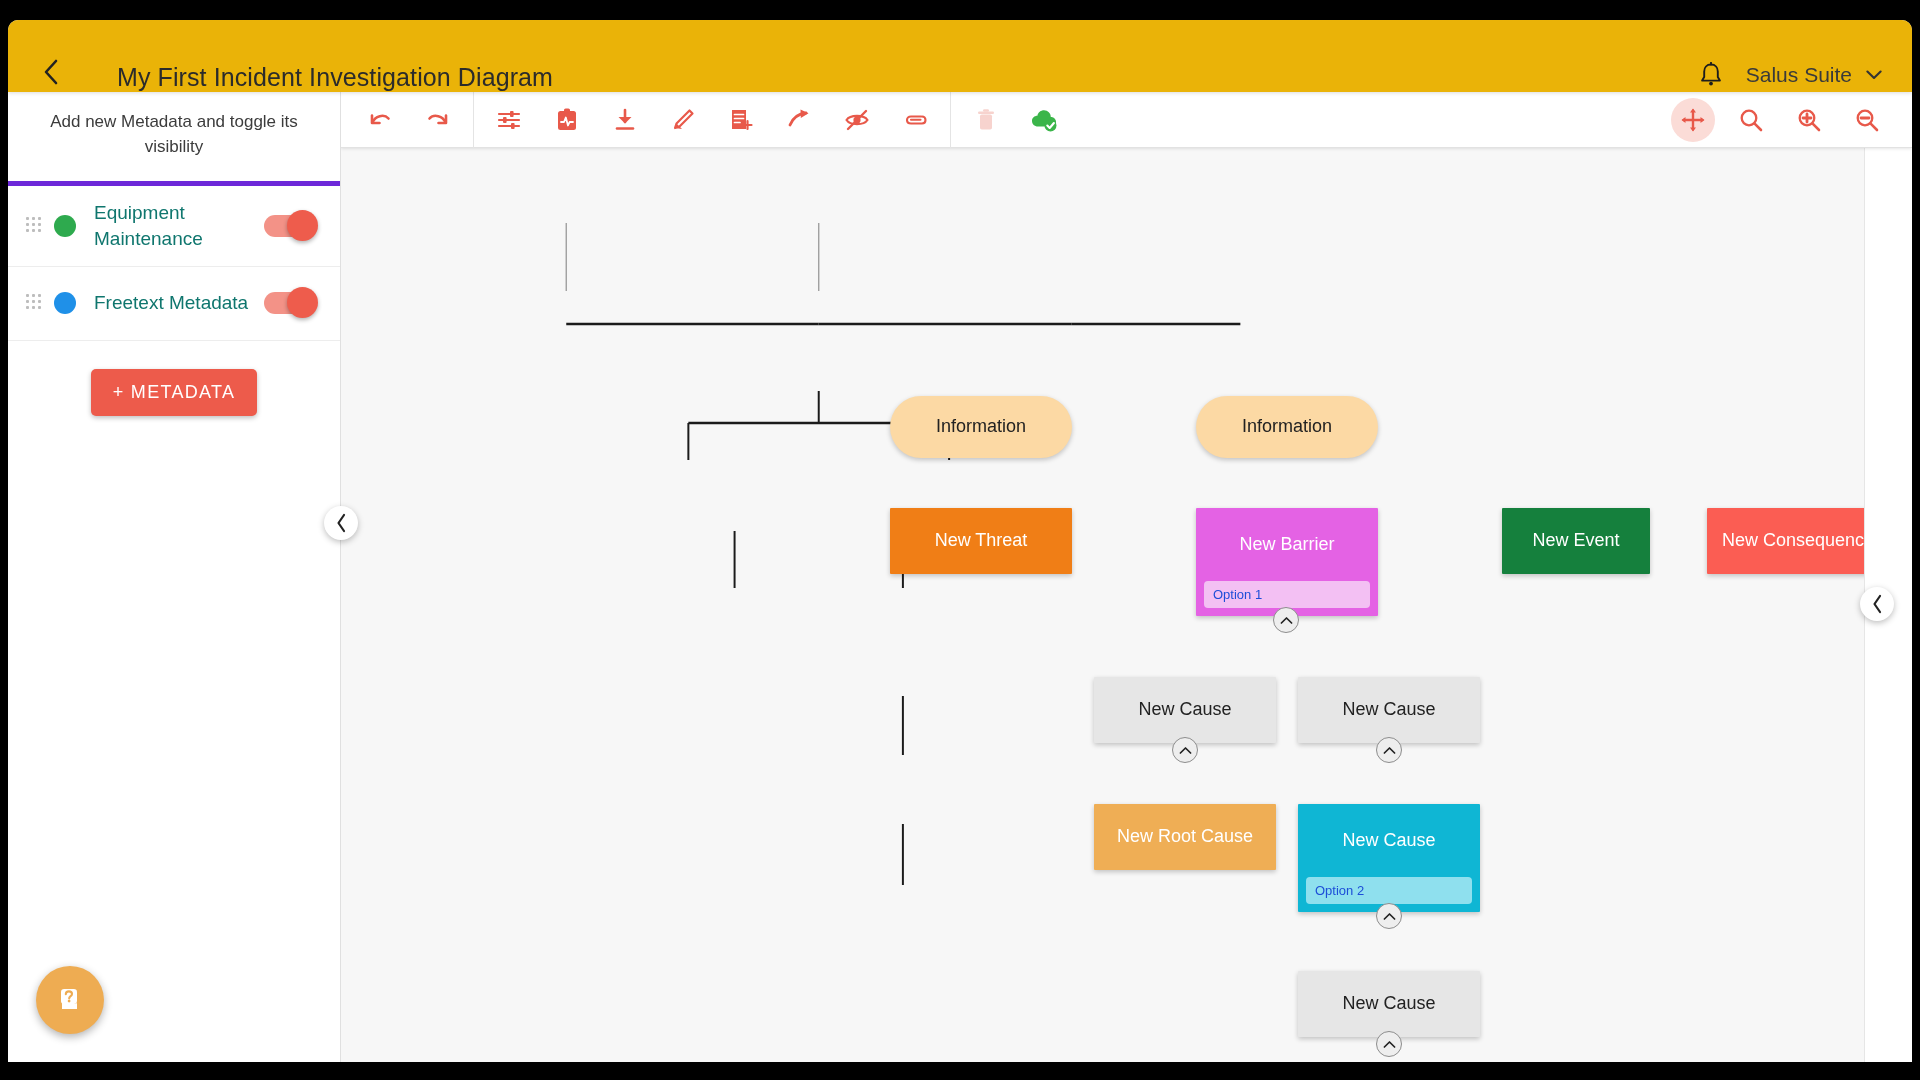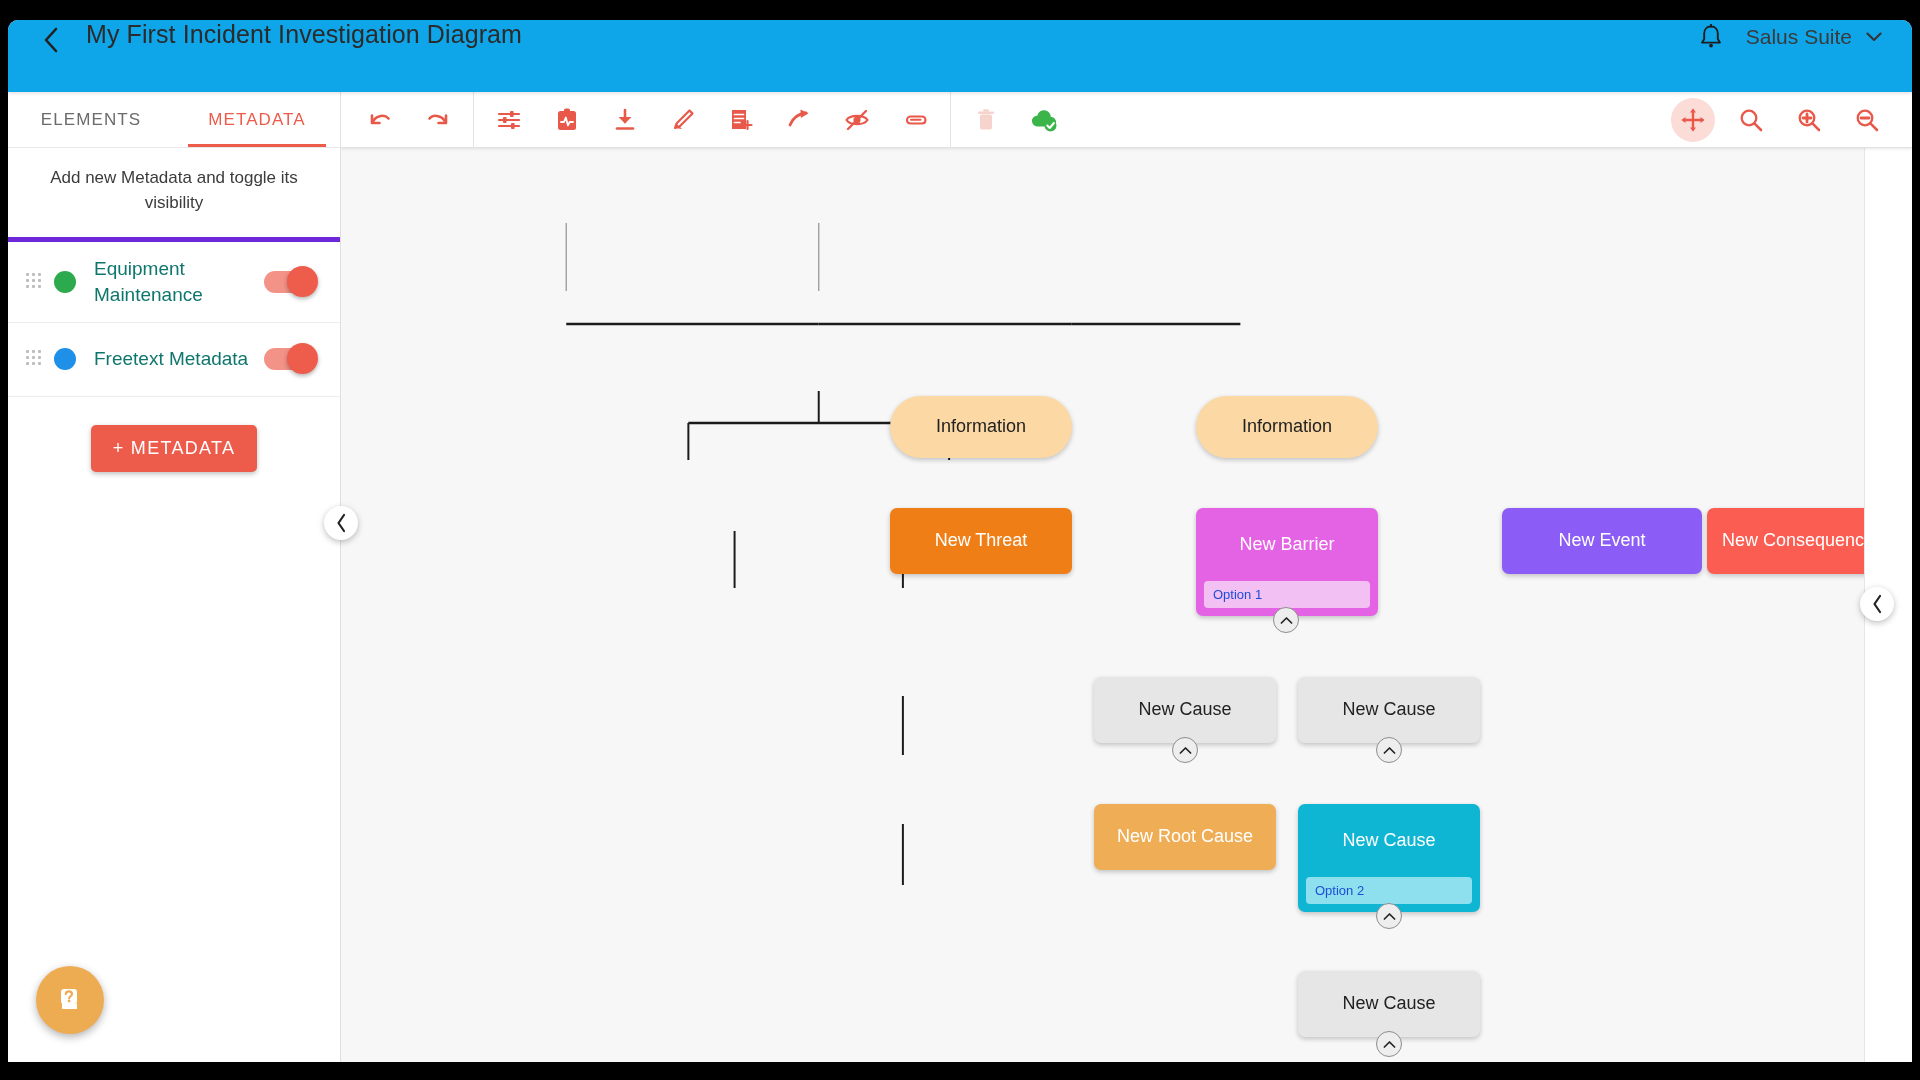--- a/index.html
+++ b/index.html
@@ -14,25 +14,25 @@
     width: 1904px; height: 1042px;
     background: #fff;
     border-radius: 10px 10px 0 0;
     overflow: hidden;
     display: flex; flex-direction: column;
   }
 
   
   .header {
     height: 72px; min-height: 72px;
-    background: #0ea5e9;
-    display: flex; align-items: flex-start;
+    background: #eab308;
+    display: flex; align-items: flex-end;
     padding: 0 24px 0 22px;
     box-shadow: 0 1px 4px rgba(0,0,0,0.14);
-    position: relative; z-index: 30;
+    position: relative; z-index: 30; gap: 31px;
   }
   .back-btn {
     width: 40px; height: 40px;
     display: flex; align-items: center; justify-content: center;
     cursor: pointer; color: #222;
   }
   .page-title {
     font-size: 25px; color: #2b2b2b; margin-left: 16px;
     font-weight: 400; letter-spacing: .1px;
   }
@@ -127,21 +127,21 @@
 
   
   .canvas {
     flex: 1; background: #f7f7f7; position: relative; overflow: hidden;
   }
   .canvas-edge {
     position: absolute; right: 0; top: 0; bottom: 0; width: 48px;
     background: #fff; border-left: 1px solid #e6e6e6;
   }
   .node {
-    position: absolute; border-radius: 7px;
+    position: absolute; border-radius: 1px;
     display: flex; flex-direction: column;
     box-shadow: 0 2px 5px rgba(0,0,0,0.22);
     font-size: 18px; color: #fff;
   }
   .node .ntitle {
     flex: 1; display: flex; align-items: center; justify-content: center;
     padding: 6px 10px; text-align: center; line-height: 1.2;
   }
   .node .nopt {
     margin: 0 8px 8px; border-radius: 4px;
@@ -193,24 +193,20 @@
         <svg width="16" height="10" viewBox="0 0 16 10">
           <path d="M1.4 1.6 L8 8 L14.6 1.6" fill="none" stroke="#333" stroke-width="2.1" stroke-linecap="round" stroke-linejoin="round"></path>
         </svg>
       </div>
     </div>
   </div>
 
   <div class="body">
 
     <div class="sidebar">
-      <div class="tabs">
-        <div class="tab">ELEMENTS</div>
-        <div class="tab active">METADATA</div>
-      </div>
       <div class="hint">Add new Metadata and toggle its visibility</div>
 
       <div class="meta-row">
         <span class="drag-handle">
           <i></i>
             <i></i>
             <i></i>
             <i></i>
             <i></i>
             <i></i>
@@ -395,21 +391,21 @@
         <div class="node pill" style="left:855px;top:226px;width:182px;height:62px;background:#fcd9a4;color:#222;">
           <span class="ntitle">Information</span>
         </div>
         <div class="node" style="left:549px;top:360px;width:182px;height:66px;background:#f07e16;">
           <span class="ntitle">New Threat</span>
         </div>
         <div class="node" style="left:855px;top:360px;width:182px;height:108px;background:#e462e4;justify-content:center;">
           <span class="ntitle">New Barrier</span>
           <span class="nopt" style="background:#f3c0f3">Option 1</span>
         </div>
-        <div class="node" style="left:1161px;top:360px;width:200px;height:66px;background:#8b5cf6;">
+        <div class="node" style="left:1161px;top:360px;width:148px;height:66px;background:#15803d;">
           <span class="ntitle">New Event</span>
         </div>
         <div class="node" style="left:1366px;top:360px;width:182px;height:66px;background:#fb5d53;">
           <span class="ntitle">New Consequence</span>
         </div>
         <div class="node" style="left:753px;top:529px;width:182px;height:66px;background:#e6e6e6;color:#222;">
           <span class="ntitle">New Cause</span>
         </div>
         <div class="node" style="left:957px;top:529px;width:182px;height:66px;background:#e6e6e6;color:#222;">
           <span class="ntitle">New Cause</span>

